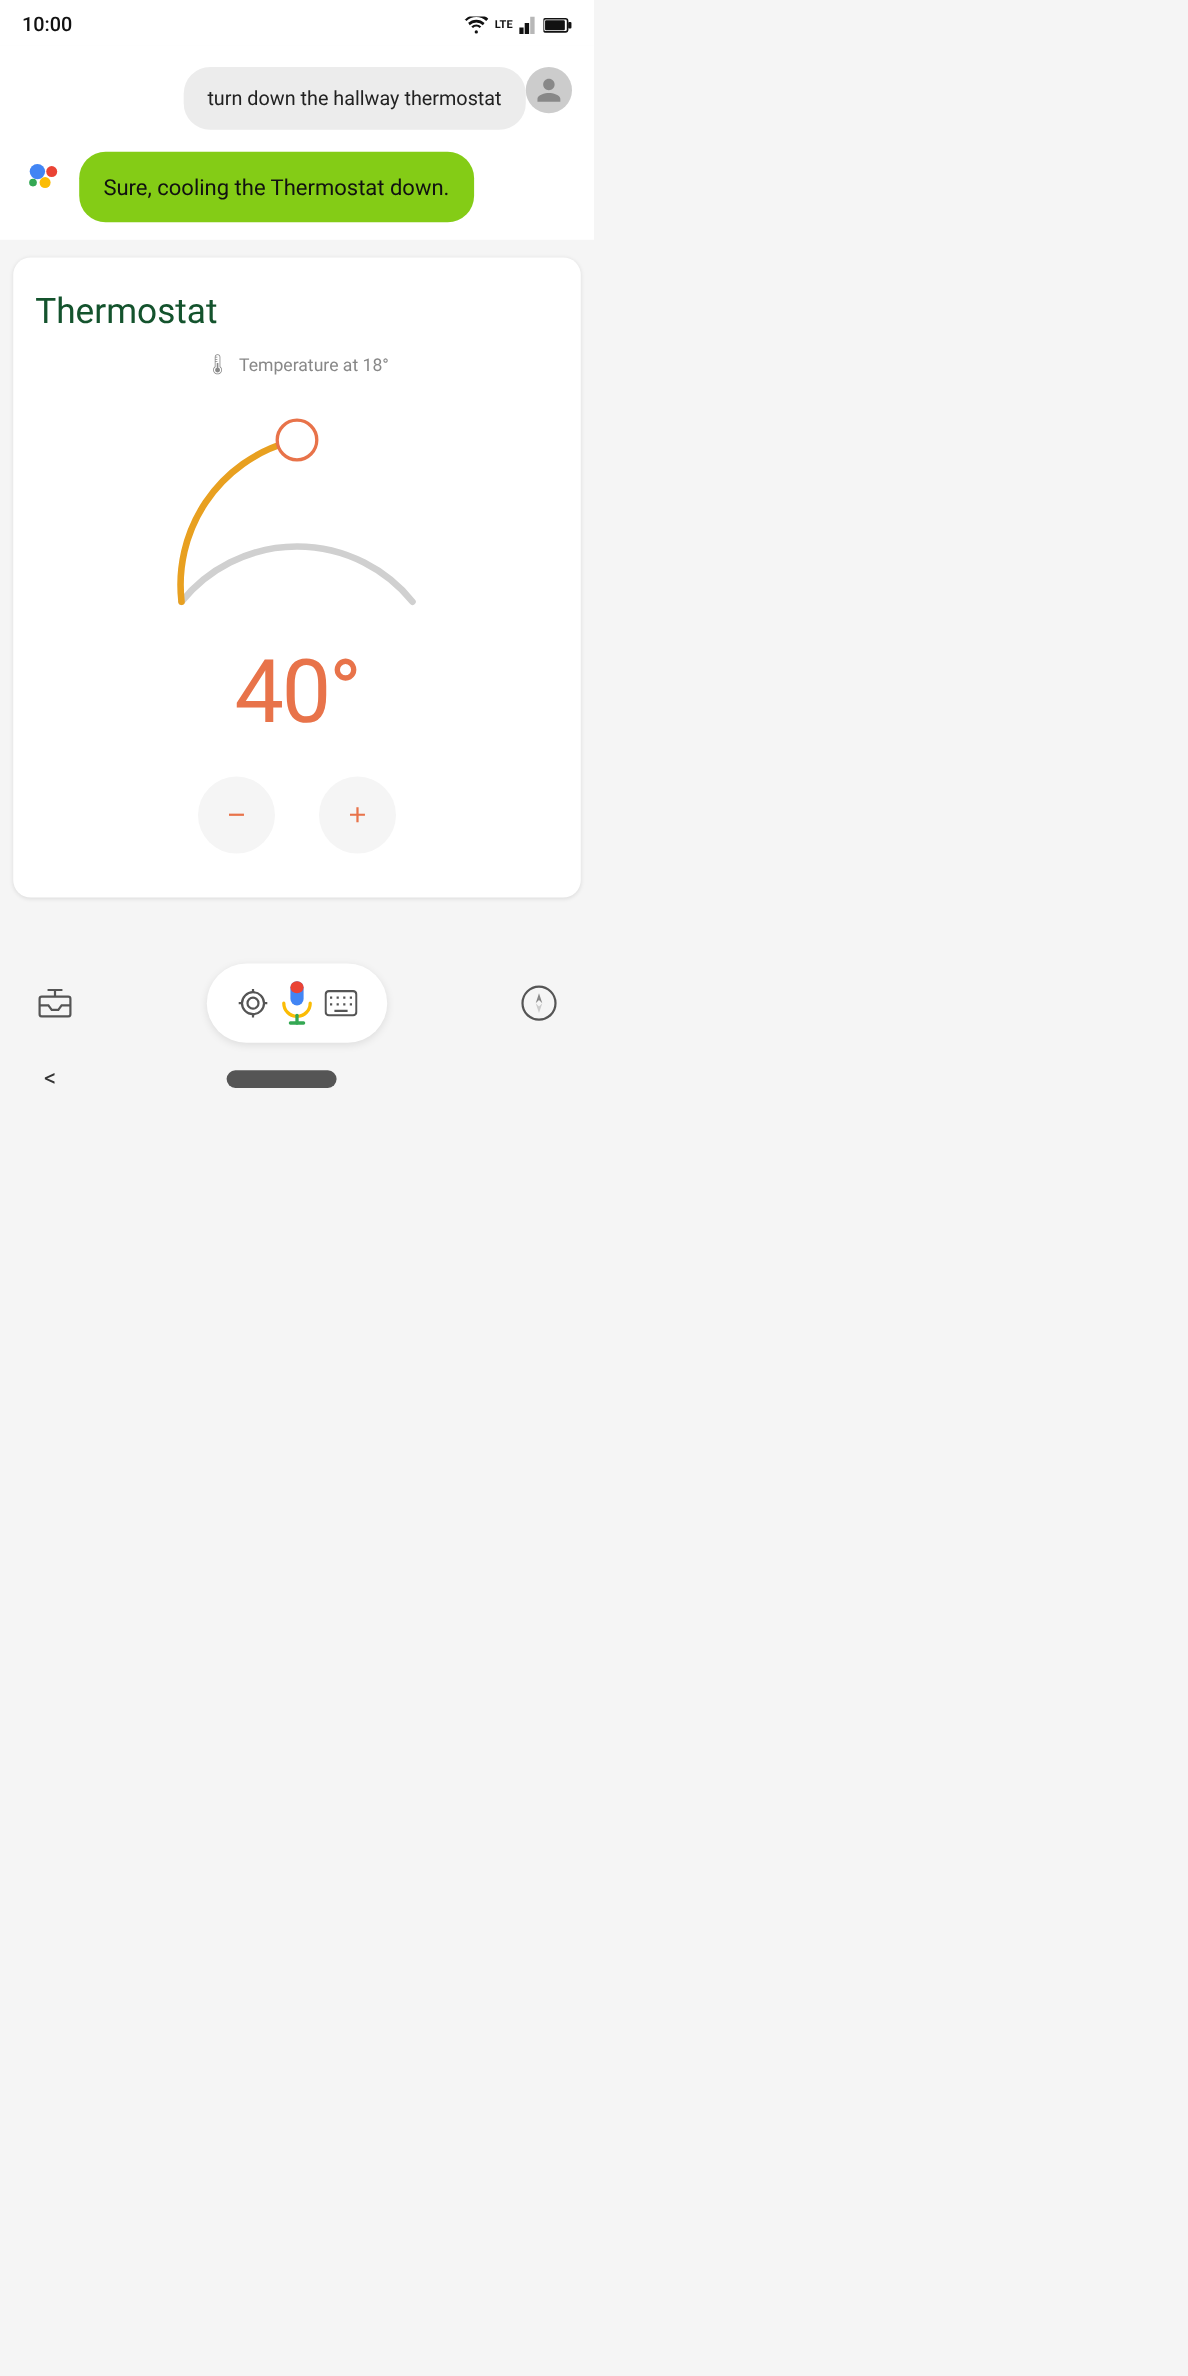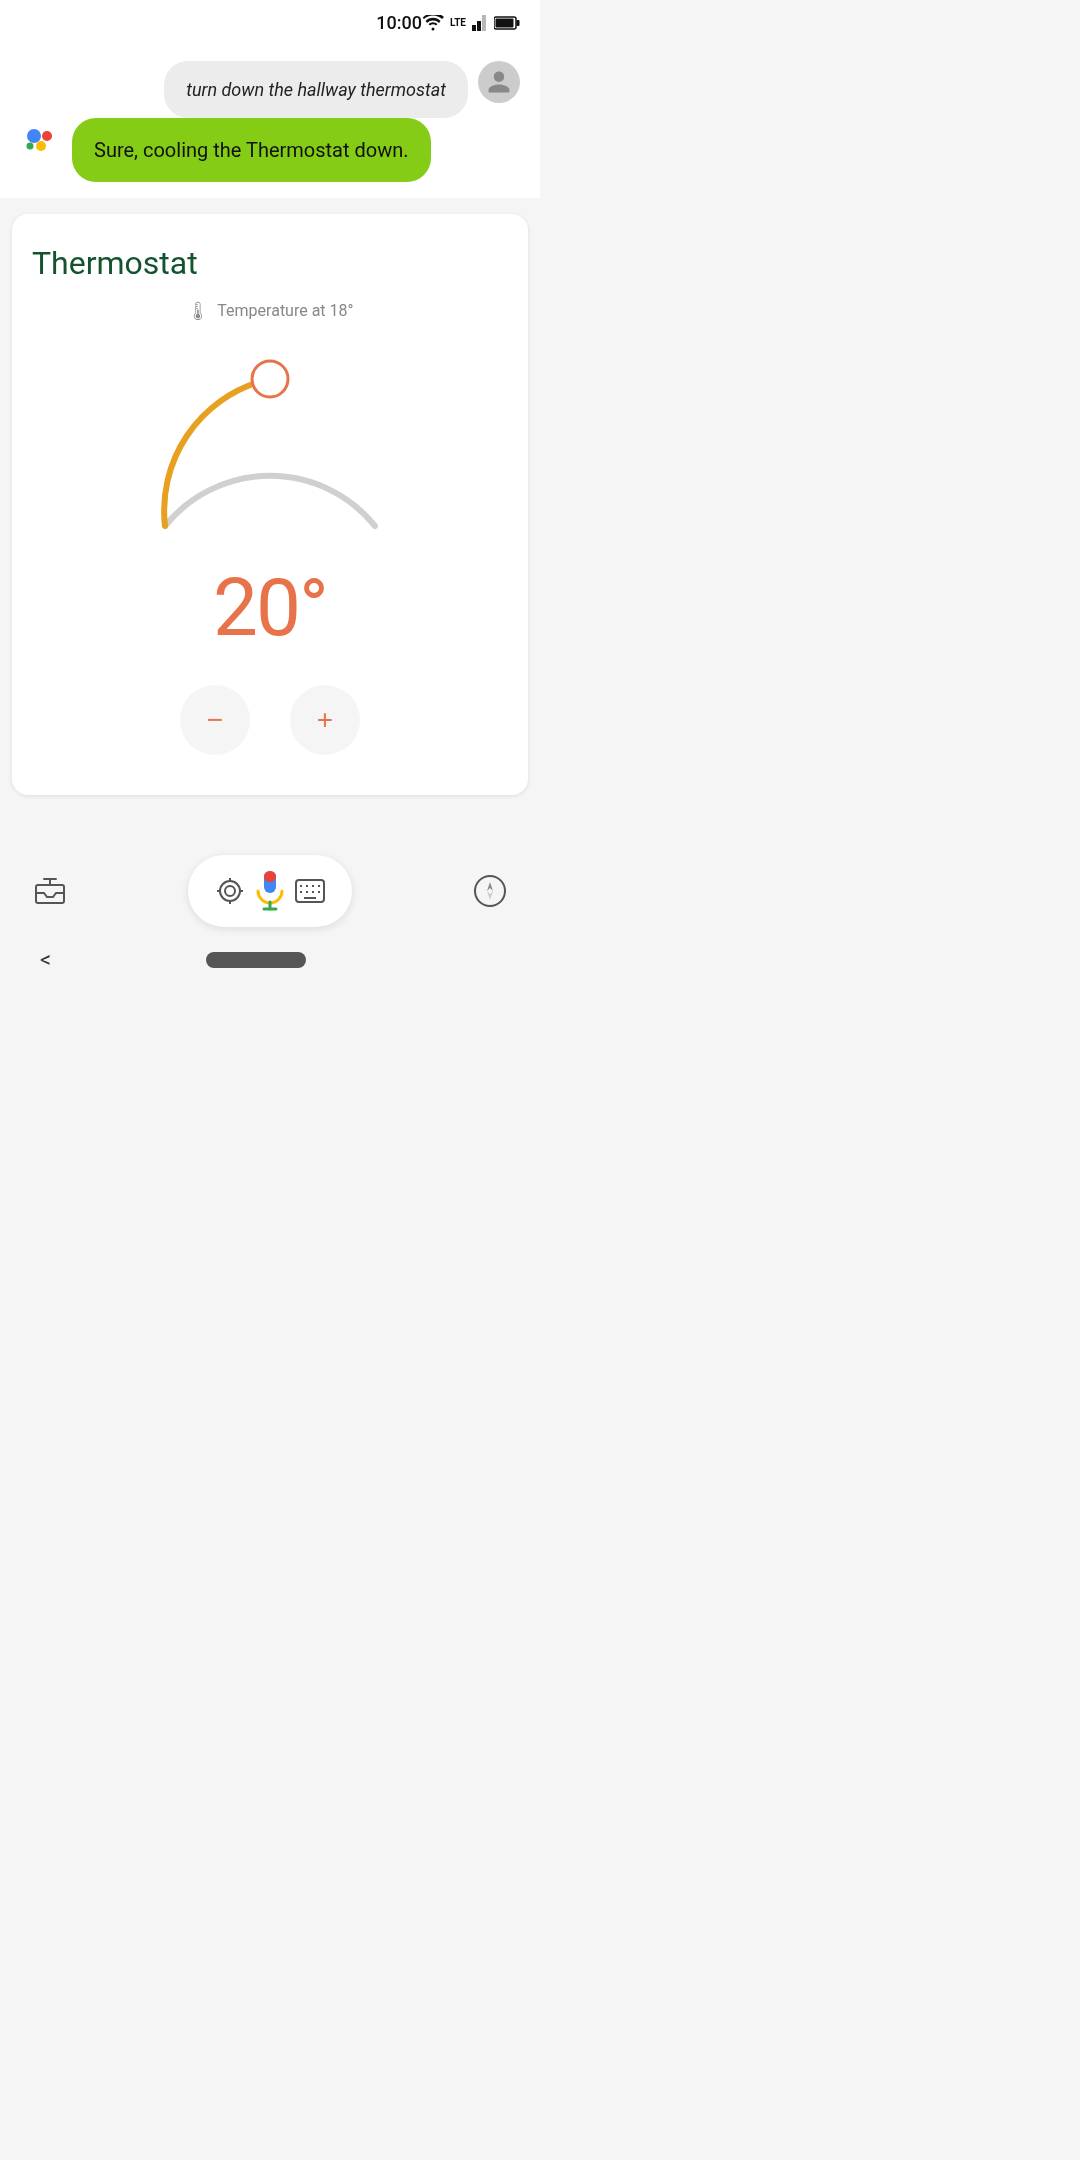--- a/index.html
+++ b/index.html
@@ -10,21 +10,21 @@
       min-height: 1080px;
       background: #f5f5f5;
       font-family: 'Roboto', Arial, sans-serif;
       position: relative;
       overflow-x: hidden;
     }
 
     
     .status-bar {
       display: flex;
-      justify-content: flex-end;
+      justify-content: space-between;
       align-items: center;
       padding: 12px 20px 8px;
       background: #fff;
     }
 
     .status-time {
       font-size: 18px;
       font-weight: 500;
       color: #111;
     }
@@ -49,22 +49,22 @@
     .chat-area {
       background: #fff;
       padding: 20px 20px 16px;
     }
 
     
     .user-message-row {
       display: flex;
       justify-content: flex-end;
       align-items: flex-start;
-      gap: 10px;
-      font-style: italic;
+      gap: 0;
+      margin-bottom: 20px;
     }
 
     .user-avatar {
       width: 42px;
       height: 42px;
       border-radius: 50%;
       background: #ccc;
       display: flex;
       align-items: center;
       justify-content: center;
@@ -330,21 +330,21 @@
     <svg class="dial-svg" viewBox="0 0 320 220" xmlns="http://www.w3.org/2000/svg">
 
       <path d="M 55 195 A 135 135 0 0 1 265 195" fill="none" stroke="#D0D0D0" stroke-width="6" stroke-linecap="round"></path>
 
       <path d="M 55 195 A 135 135 0 0 1 152 50" fill="none" stroke="#E8A020" stroke-width="6" stroke-linecap="round"></path>
 
       <circle cx="160" cy="48" r="18" fill="white" stroke="#E8734A" stroke-width="3"></circle>
     </svg>
   </div>
 
-  <div class="temperature-display">20°</div>
+  <div class="temperature-display">40°</div>
 
   <div class="controls-row">
     <button class="control-btn">−</button>
     <button class="control-btn">+</button>
   </div>
 </div>
 
 <div class="bottom-area">
 
   <div class="outer-toolbar">

